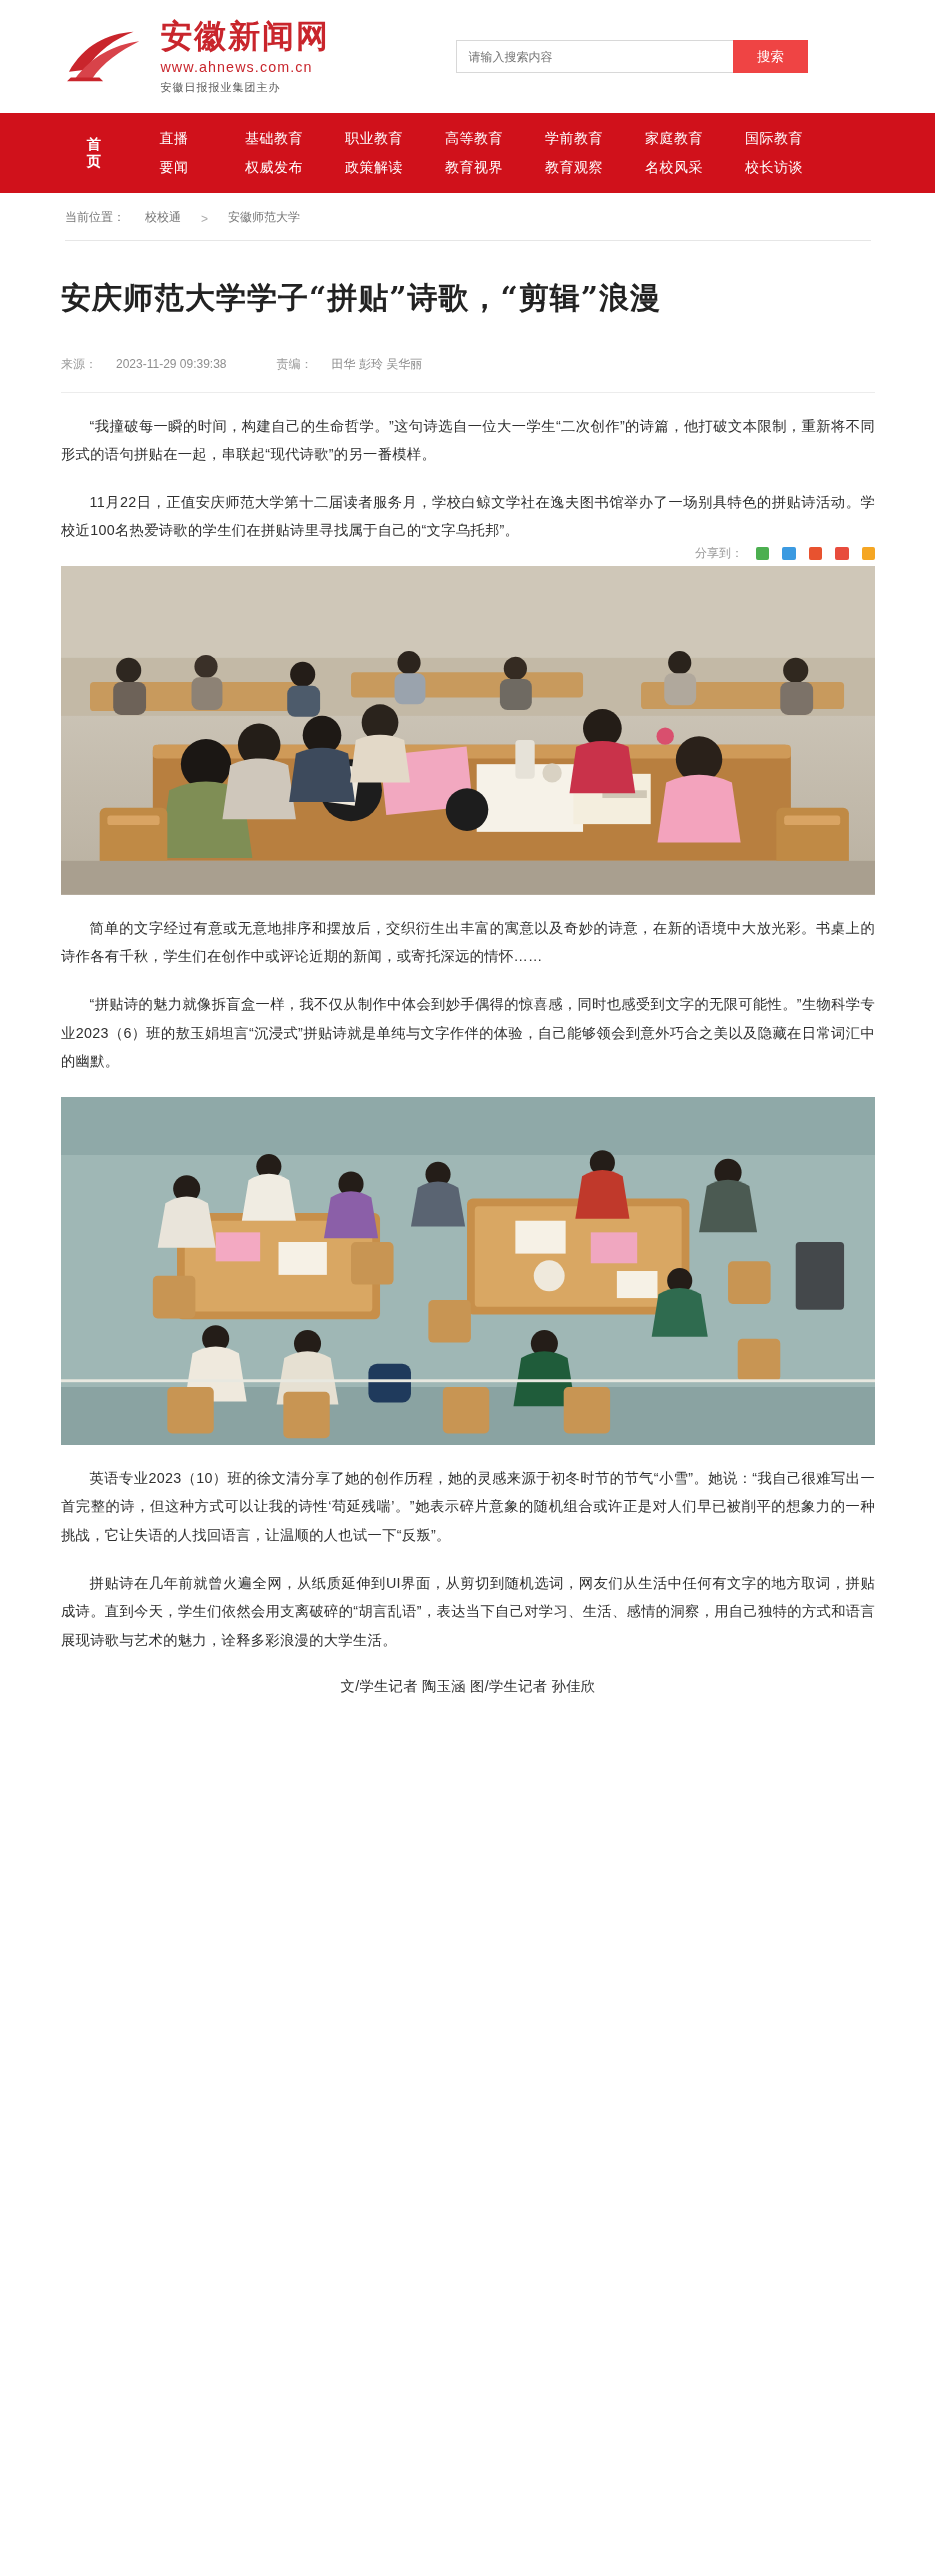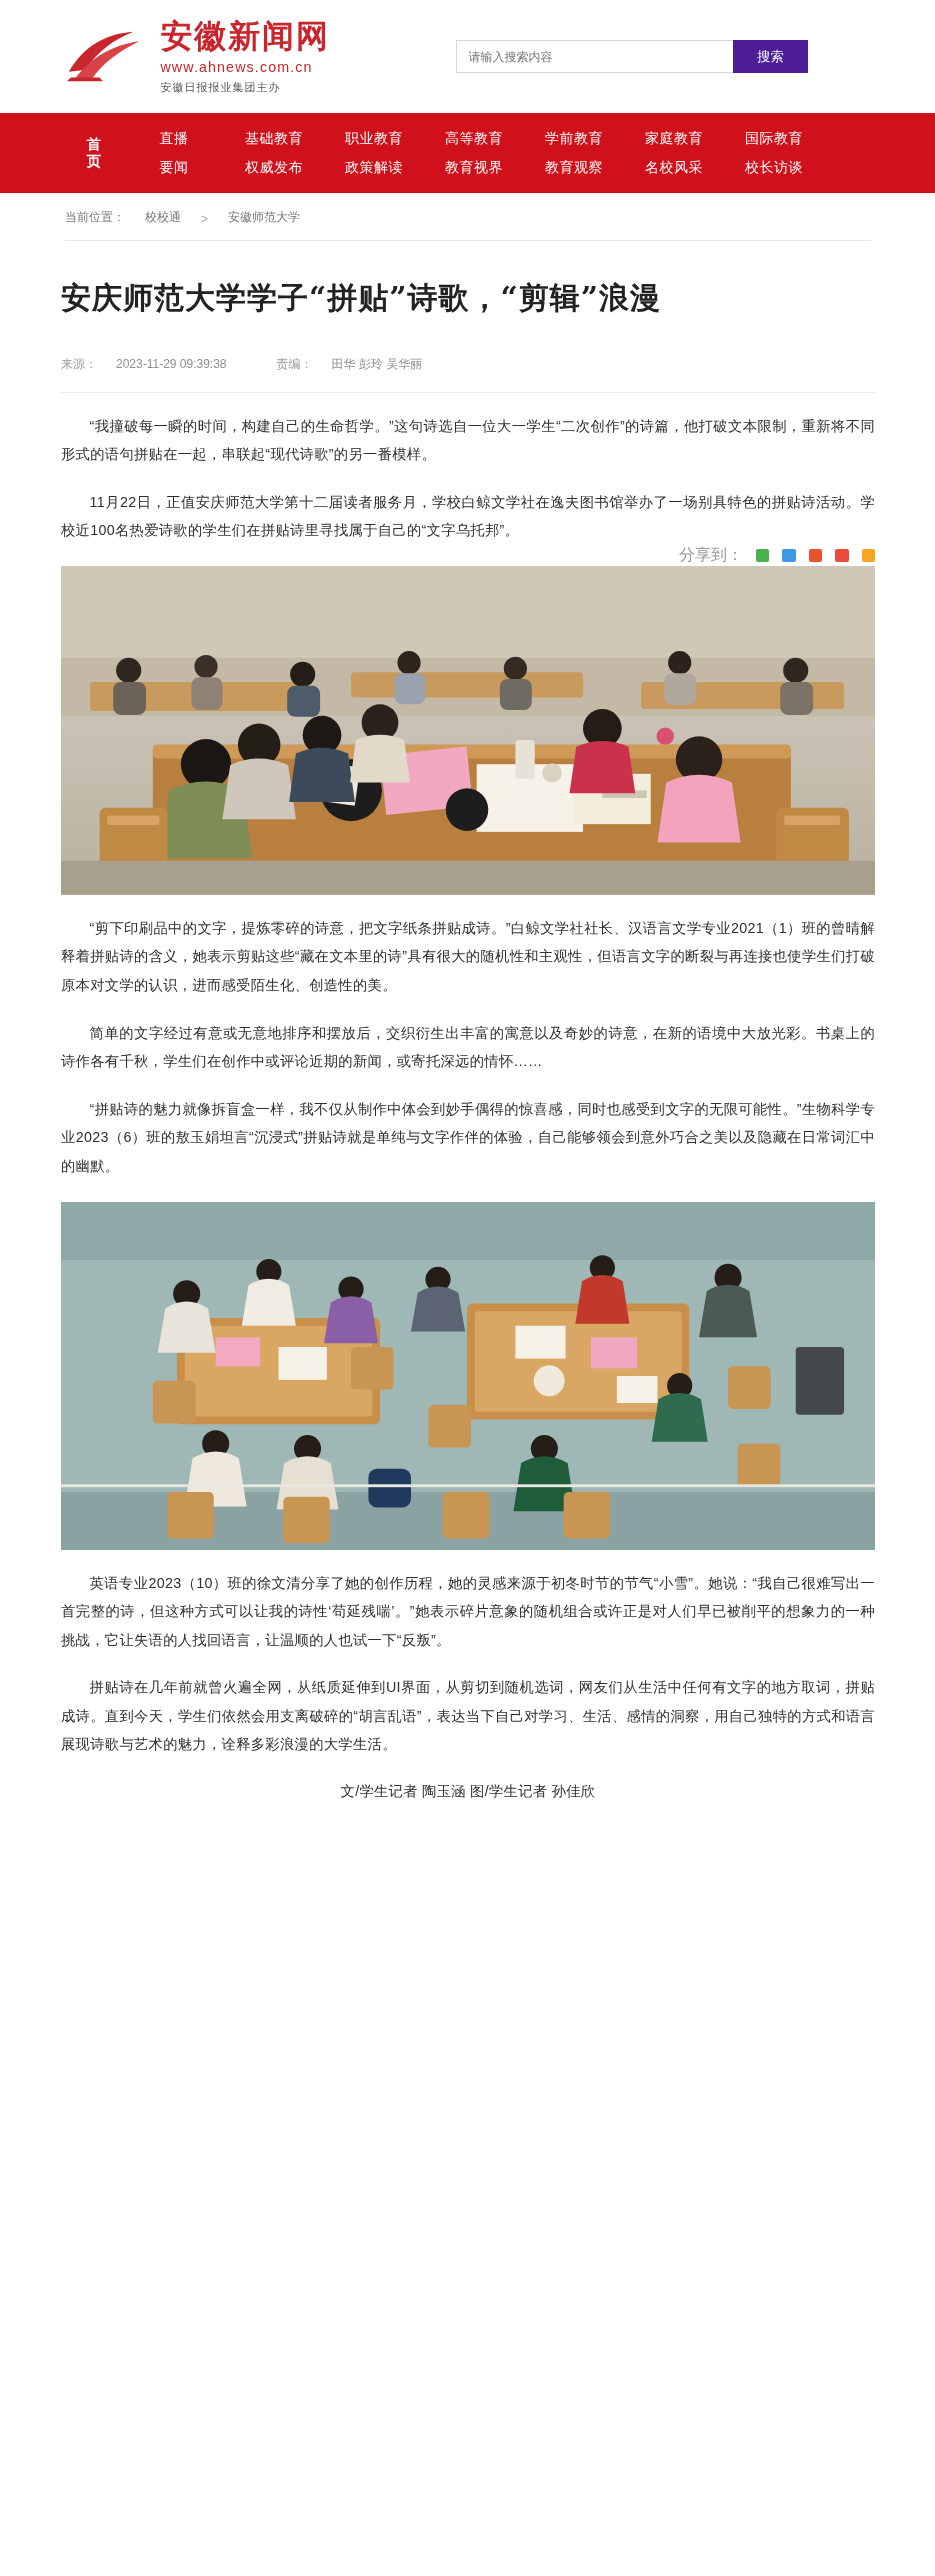--- a/index.html
+++ b/index.html
@@ -70,21 +70,21 @@
     padding: 0 11.5px;
     font-size: 12px;
     color: #999;
     outline: none;
     background: #fff;
     font-family: "Liberation Sans", sans-serif;
   }
   .search-btn {
     width: 75px;
     height: 33px;
-    background: #4c1d95;
+    background: #ef4444;
     color: #fff;
     border: none;
     font-size: 13.4px;
     cursor: pointer;
     font-family: "Liberation Sans", sans-serif;
   }
 
   
   .nav {
     width: 100%;
@@ -183,21 +183,21 @@
   }
 
   .figure { margin: 21px 0 9.6px 0; position: relative; }
   .share-bar {
     position: absolute;
     right: 0;
     top: -21px;
     display: flex;
     align-items: center;
     gap: 13px;
-    font-size: 16px;
+    font-size: 12px;
     color: #999;
   }
   .share-ico {
     width: 13.4px; height: 13.4px; border-radius: 1.9px;
     display: inline-block;
   }
   .s1 { background: #4caf50; }
   .s2 { background: #3b9ae1; }
   .s3 { background: #e8522f; }
   .s4 { background: #e84c3d; }
@@ -363,21 +363,20 @@
       </g>
 
       <rect x="40" y="250" width="70" height="70" rx="6" fill="#c08a45"></rect>
       <rect x="48" y="258" width="54" height="10" rx="3" fill="#d9a463"></rect>
       <rect x="740" y="250" width="75" height="75" rx="6" fill="#c08a45"></rect>
       <rect x="748" y="258" width="58" height="10" rx="3" fill="#d9a463"></rect>
       <rect x="0" y="305" width="842" height="35" fill="#a99f8f"></rect>
     </svg>
   </div>
 
-  <p class="body">“剪下印刷品中的文字，提炼零碎的诗意，把文字纸条拼贴成诗。”白鲸文学社社长、汉语言文学专业2021（1）班的曾晴解释着拼贴诗的含义，她表示剪贴这些“藏在文本里的诗”具有很大的随机性和主观性，但语言文字的断裂与再连接也使学生们打破原本对文学的认识，进而感受陌生化、创造性的美。</p>
   <p class="body">简单的文字经过有意或无意地排序和摆放后，交织衍生出丰富的寓意以及奇妙的诗意，在新的语境中大放光彩。书桌上的诗作各有千秋，学生们在创作中或评论近期的新闻，或寄托深远的情怀……</p>
   <p class="body">“拼贴诗的魅力就像拆盲盒一样，我不仅从制作中体会到妙手偶得的惊喜感，同时也感受到文字的无限可能性。”生物科学专业2023（6）班的敖玉娟坦言“沉浸式”拼贴诗就是单纯与文字作伴的体验，自己能够领会到意外巧合之美以及隐藏在日常词汇中的幽默。</p>
 
   <div class="figure">
     <svg class="photo" viewBox="0 0 842 360" preserveAspectRatio="none">
       <rect width="842" height="360" fill="#9fb7b5"></rect>
       <rect y="0" width="842" height="60" fill="#8fa9a8"></rect>
       <rect y="300" width="842" height="60" fill="#8aa3a2"></rect>
 
       <rect x="120" y="120" width="210" height="110" rx="6" fill="#c78f4a"></rect>

